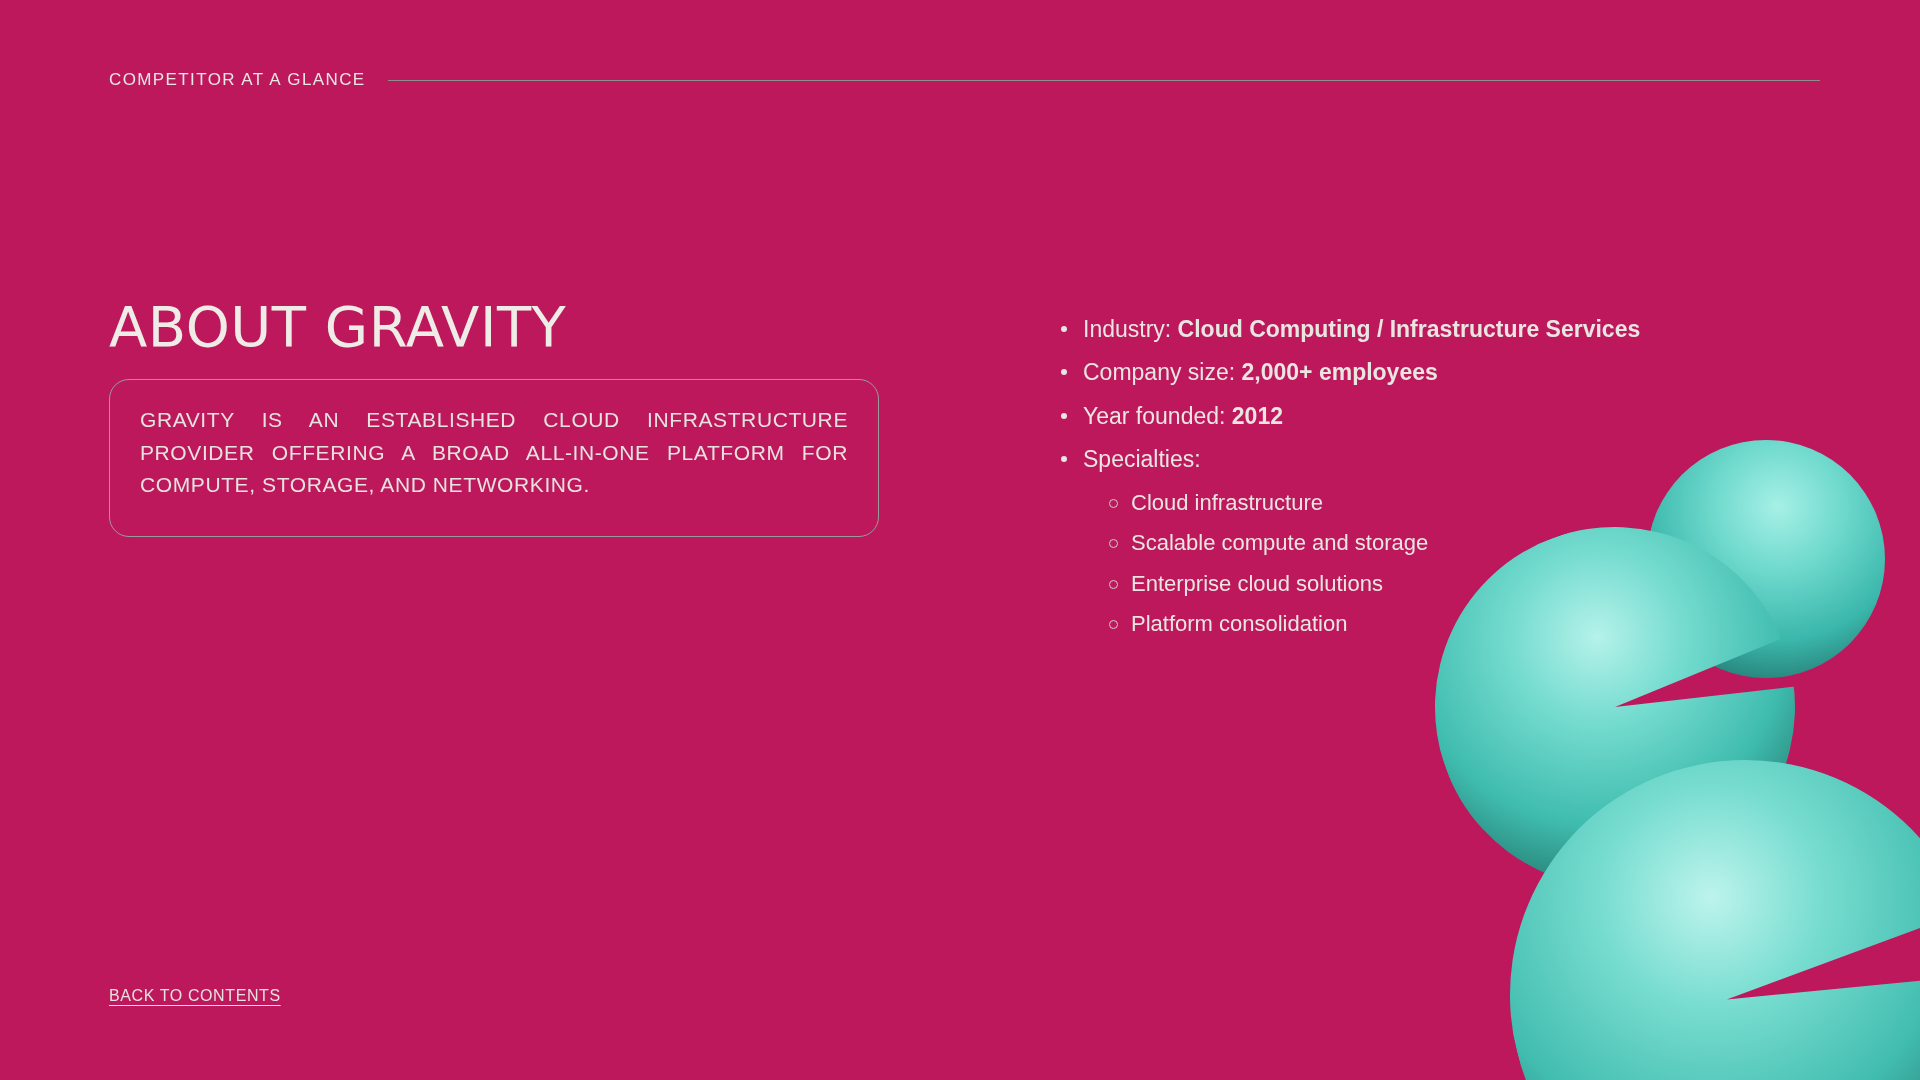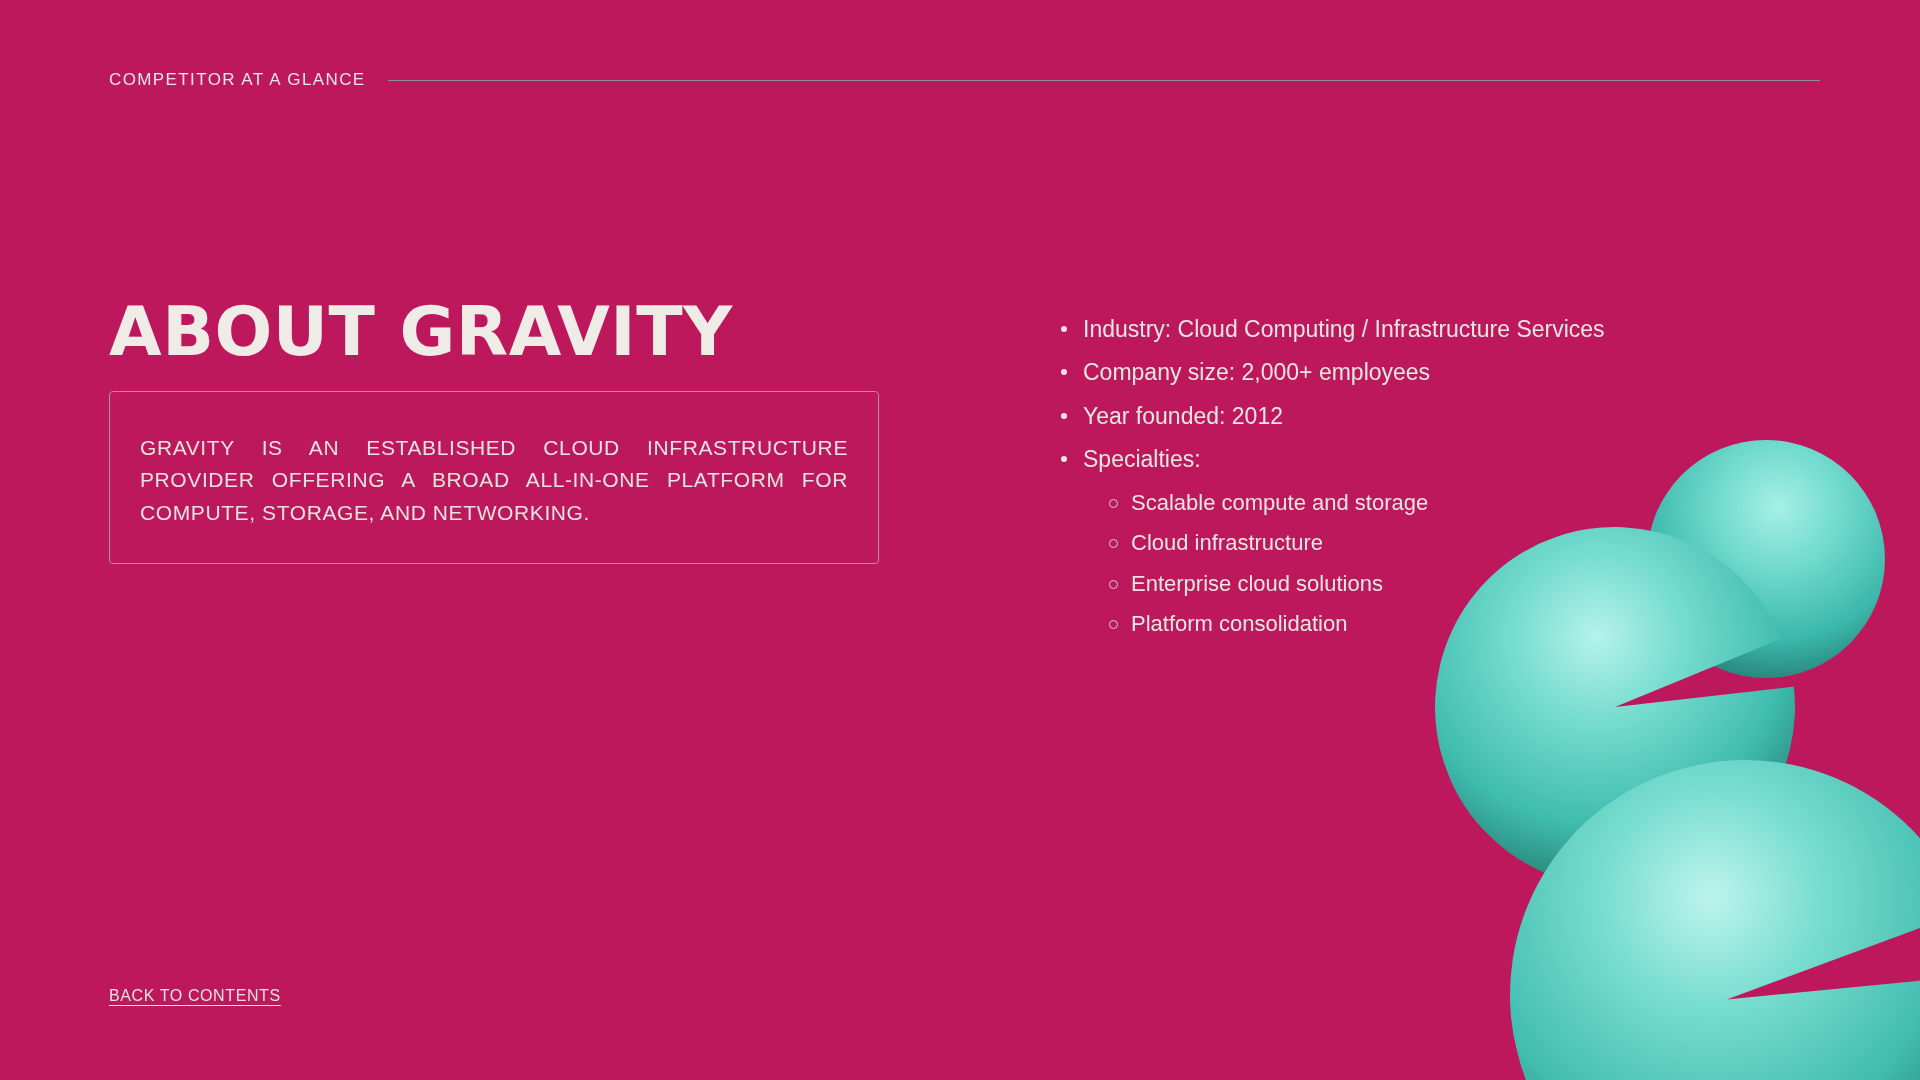--- a/index.html
+++ b/index.html
@@ -43,32 +43,32 @@
 
   
   .left-col {
     position: absolute;
     left: 109px;
     top: 300px;
     width: 775px;
   }
   .headline {
     font-family: "DejaVu Sans", sans-serif;
-    font-size: 68px;
+    font-size: 56px;
     line-height: 0.95;
-    font-weight: 700;
+    font-weight: 400;
     letter-spacing: 0.5px;
     color: #efece7;
   }
   .desc-box {
     margin-top: 26px;
     width: 770px;
     border: 1px solid #9b9b9b;
-    border-radius: 4px;
-    padding: 40px 30px 34px 30px;
+    border-radius: 20px;
+    padding: 24px 30px 34px 30px;
   }
   .desc-text {
     font-size: 21px;
     line-height: 1.55;
     letter-spacing: 0.6px;
     color: #e6e3df;
     text-align: justify;
     text-justify: inter-word;
   }
 
@@ -94,21 +94,21 @@
     content: "";
     position: absolute;
     left: 6px;
     top: 11px;
     width: 6px;
     height: 6px;
     border-radius: 50%;
     background: #e9e6e2;
   }
   .fact-label { font-weight: 400; }
-  .fact-value { font-weight: 400; }
+  .fact-value { font-weight: 700; }
 
   ul.sub {
     list-style: none;
     margin-top: 14px;
     margin-left: 20px;
   }
   ul.sub > li {
     position: relative;
     padding-left: 28px;
     margin-bottom: 13px;
@@ -207,22 +207,22 @@
       </li>
       <li>
         <span class="fact-label">Company size:</span><span class="fact-value"> 2,000+ employees</span>
       </li>
       <li>
         <span class="fact-label">Year founded:</span><span class="fact-value"> 2012</span>
       </li>
       <li>
         <span class="fact-label">Specialties:</span><span class="fact-value"></span>
         <ul class="sub">
+          <li>Cloud infrastructure</li>
           <li>Scalable compute and storage</li>
-          <li>Cloud infrastructure</li>
           <li>Enterprise cloud solutions</li>
           <li>Platform consolidation</li>
         </ul>
       </li>
     </ul>
   </div>
 
   <a class="back-link">BACK TO CONTENTS</a>
 
   <div class="deco">

